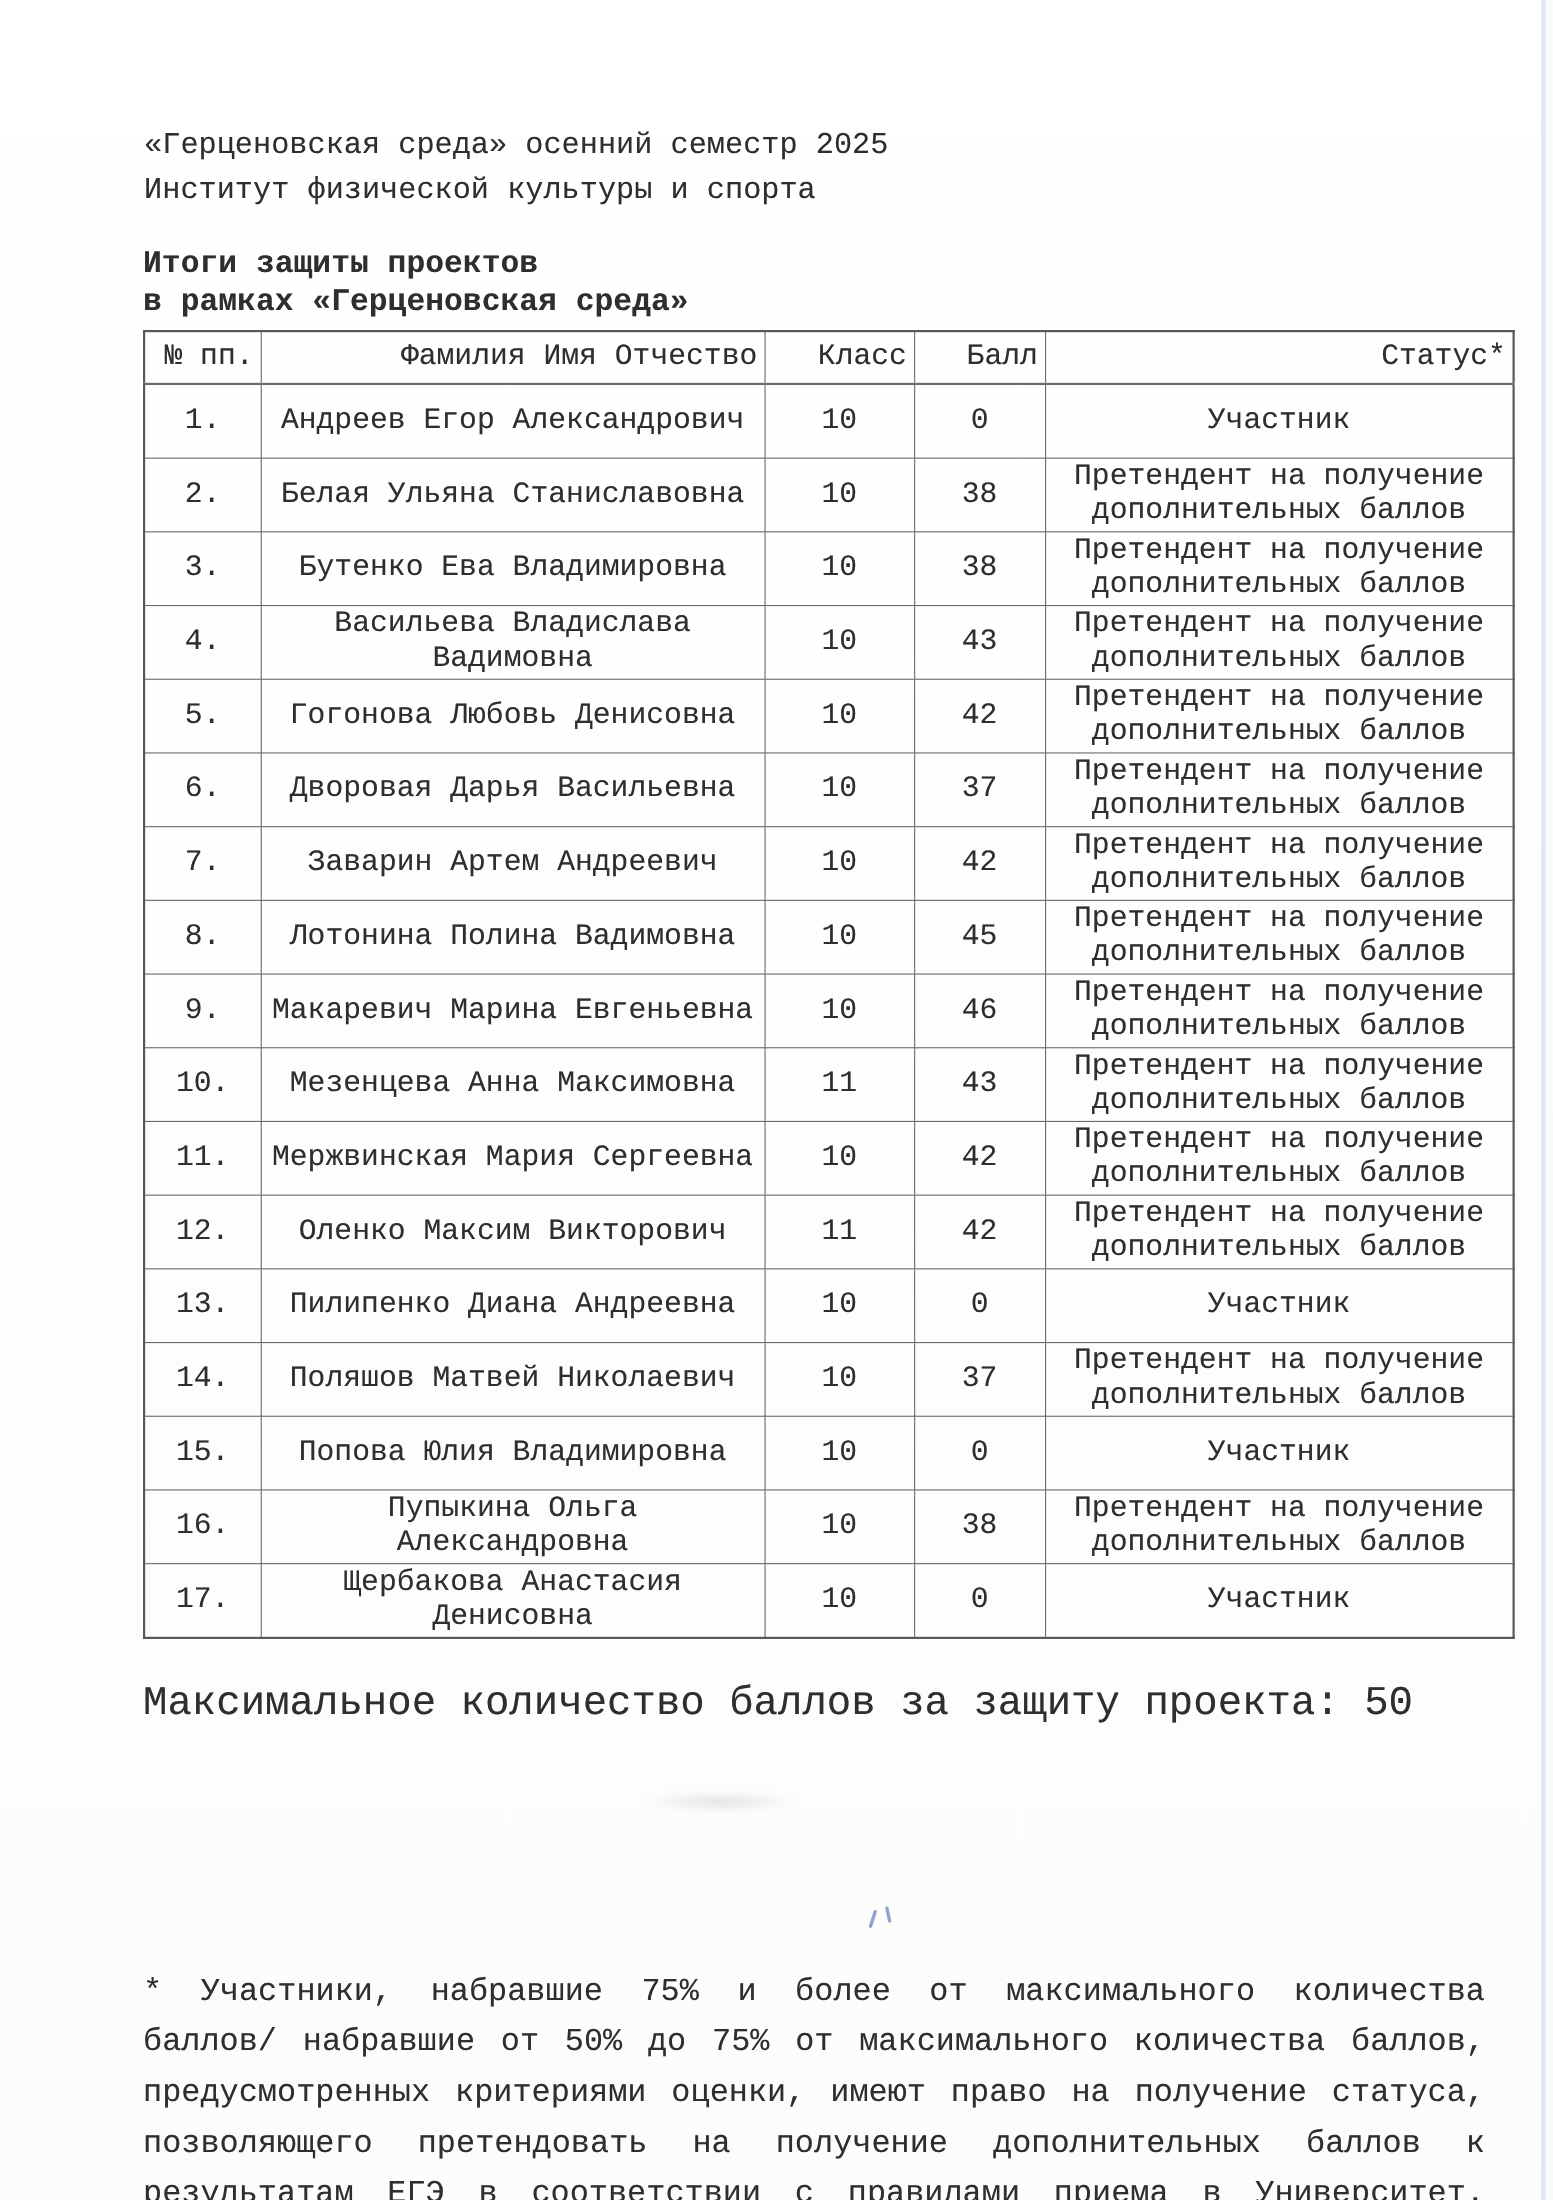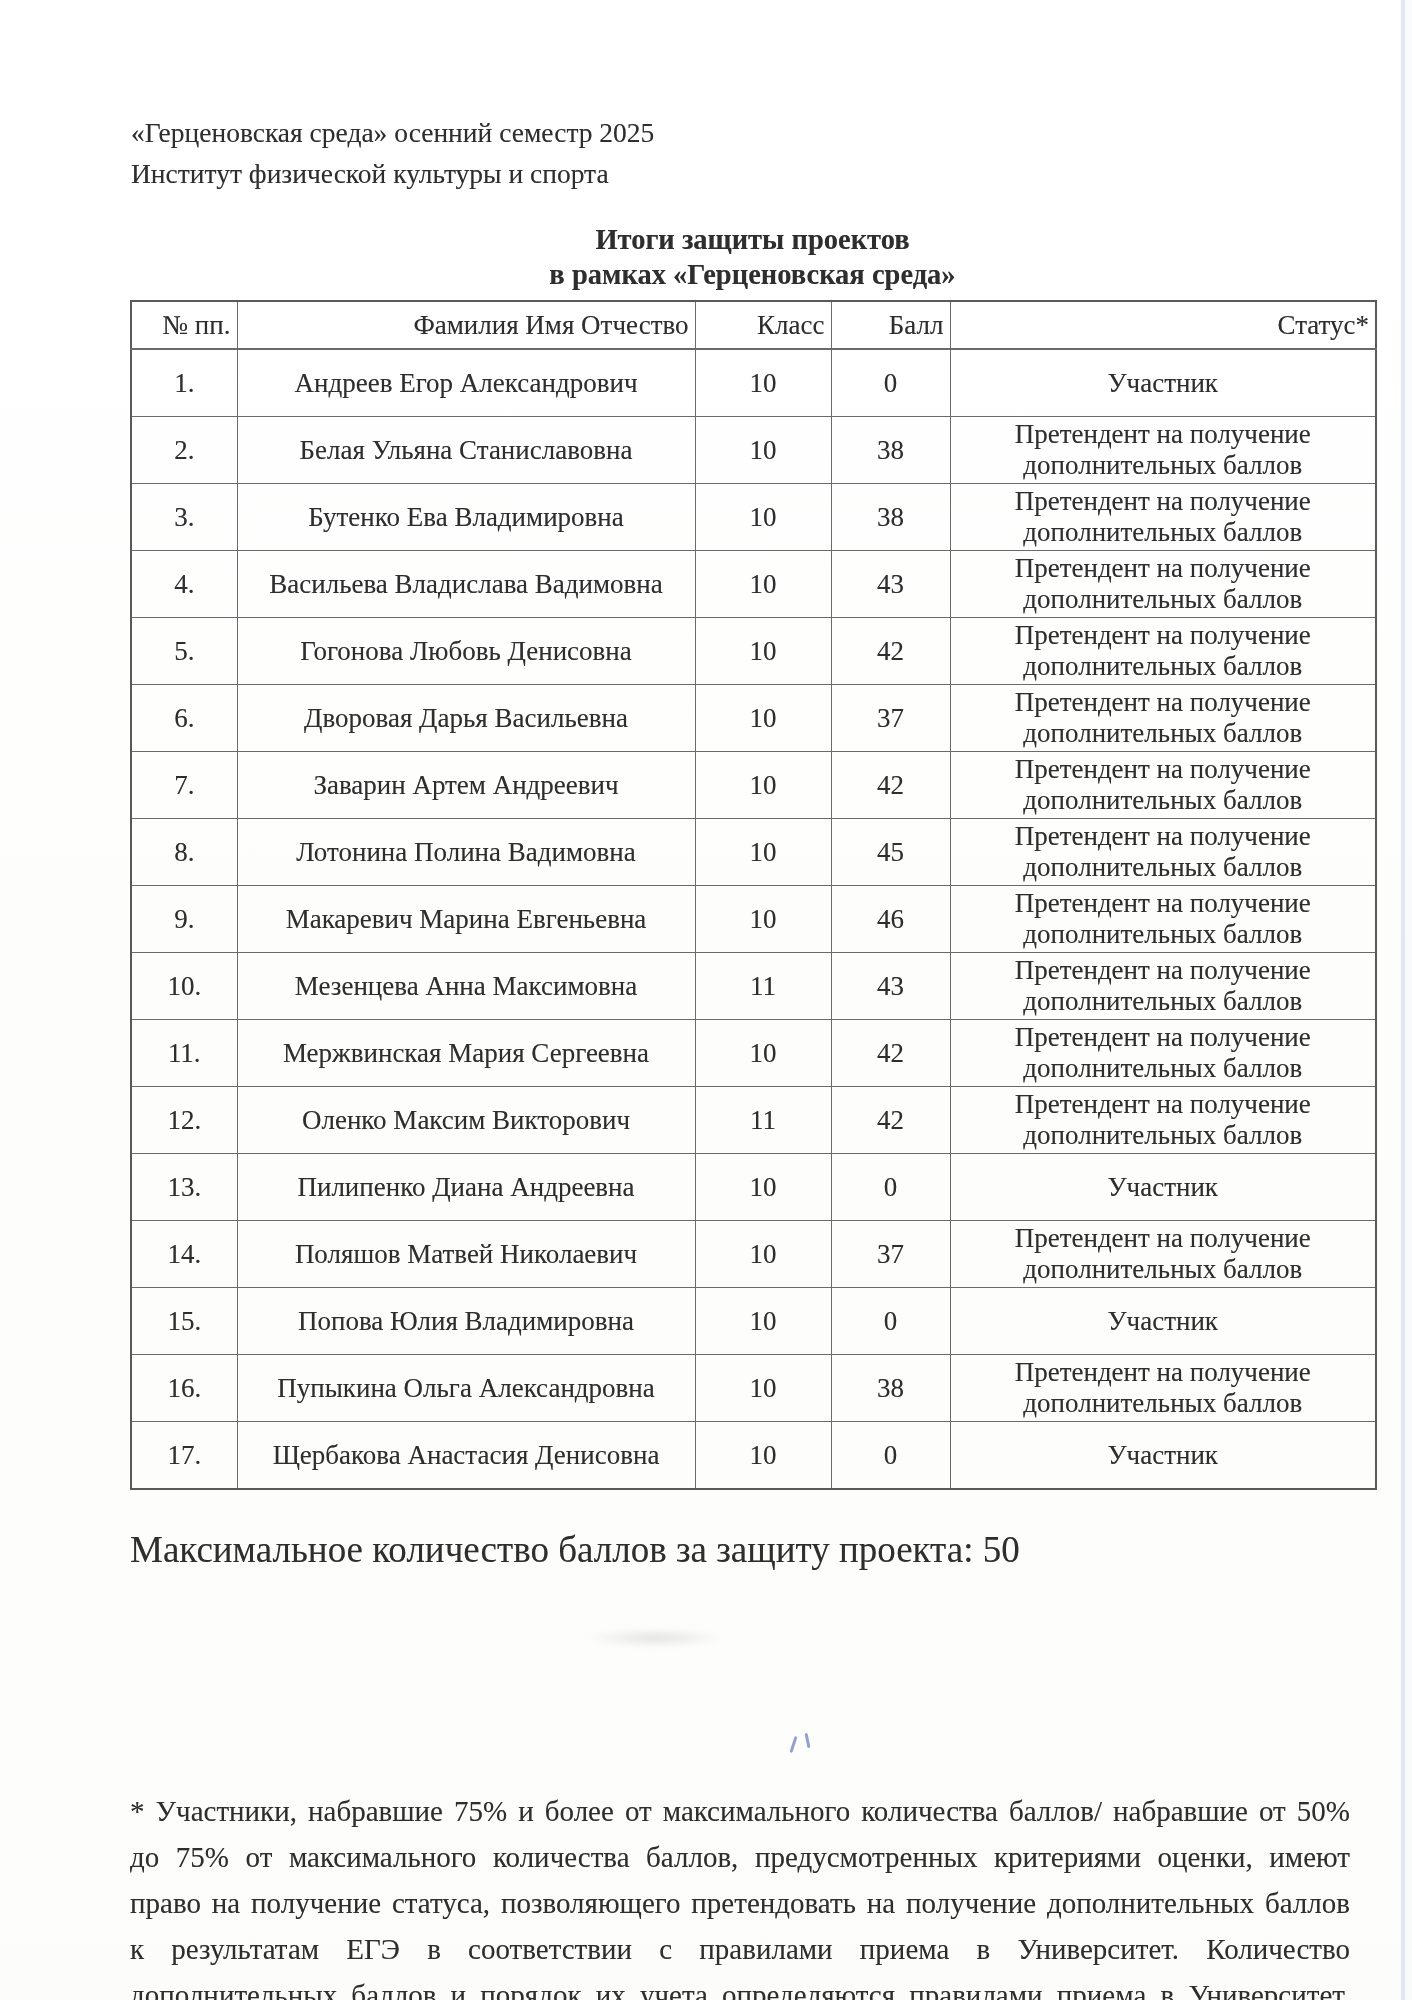--- a/index.html
+++ b/index.html
@@ -3,38 +3,37 @@
 <meta charset="utf-8">
 <style>
   html, body { margin: 0; padding: 0; background: #e9e9e9; }
   .page {
     position: relative;
     width: 1412px;
     height: 2000px;
     margin: 0 auto;
     background: linear-gradient(180deg, #ffffff 0%, #fdfdfc 60%, #fcfcfb 100%);
     overflow: hidden;
-    font-family: Liberation Serif, serif;
+    font-family: Liberation Mono, monospace;
     color: #2e2e2e;
     text-shadow: 0 0 0.5px rgba(45,45,45,0.35);
   }
   .doc-head {
     position: absolute;
     left: 131px;
     top: 112px;
     font-size: 27.5px;
     line-height: 41px;
     white-space: nowrap;
   }
   .doc-title {
     position: absolute;
     left: 130px;
     top: 222px;
     width: 1245px;
-    text-align: center;
     font-weight: bold;
     font-size: 28.5px;
     line-height: 35px;
   }
   table.results {
     position: absolute;
     left: 130px;
     top: 300px;
     width: 1245px;
     border-collapse: collapse;

